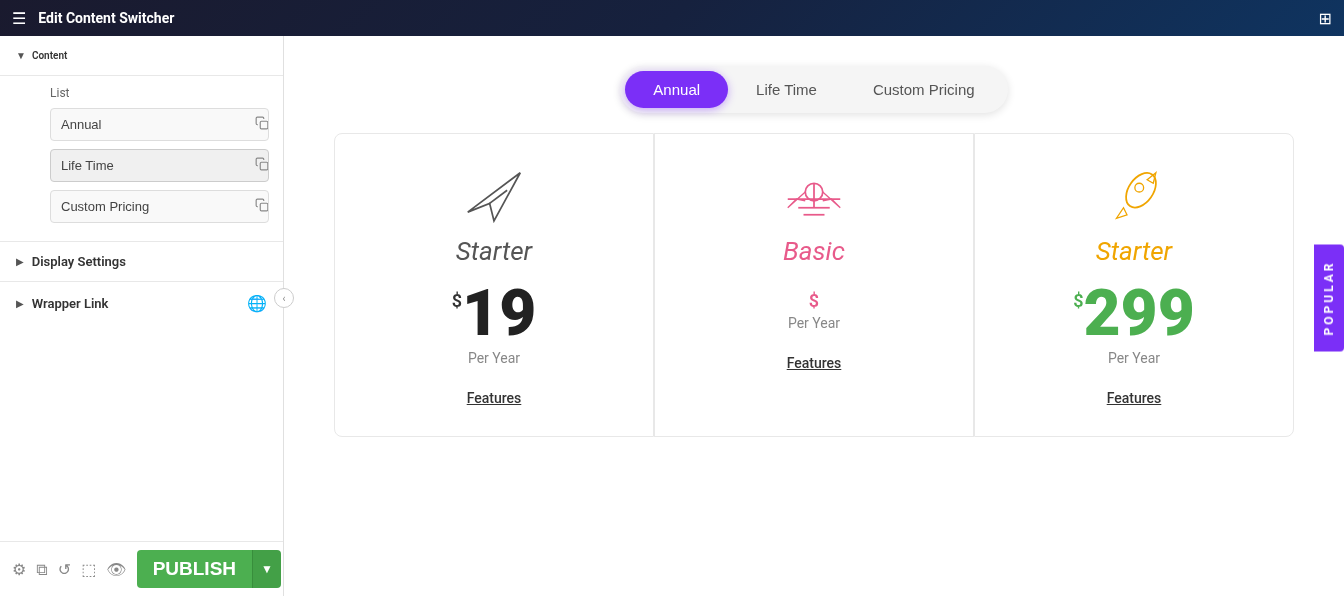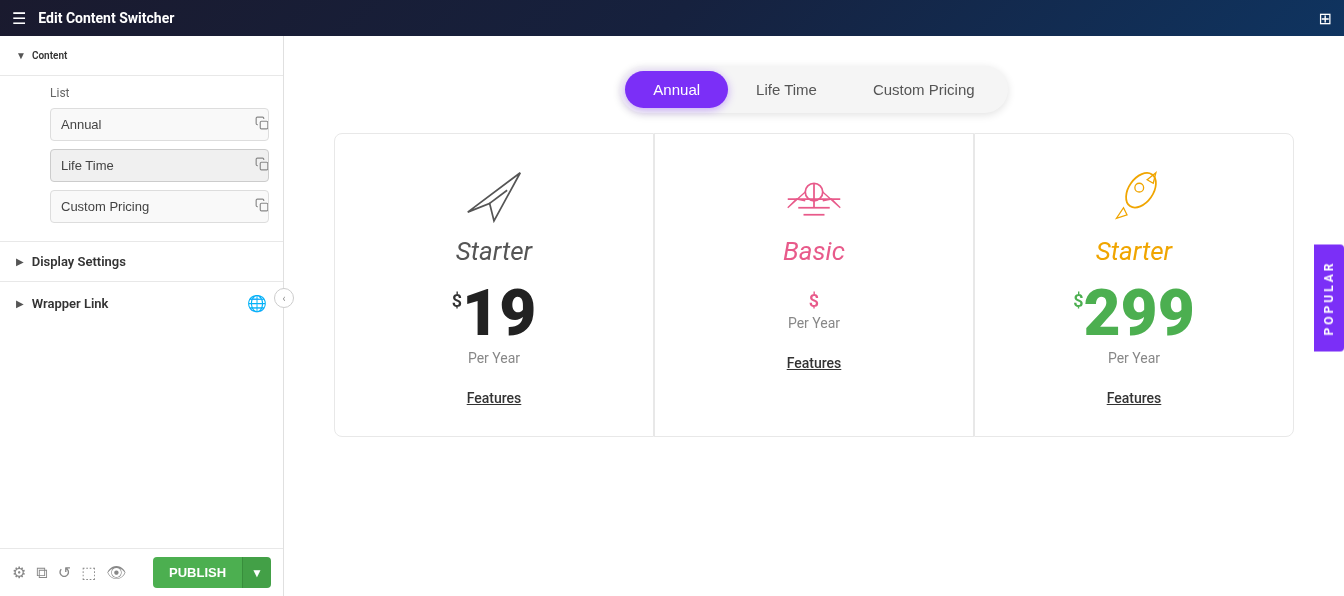--- a/index.html
+++ b/index.html
@@ -69,21 +69,21 @@
 
     
     .sidebar-bottom {
       margin-top: auto; border-top: 1px solid #e8e8e8;
       padding: 8px 12px; display: flex; align-items: center; gap: 10px;
       background: #fff;
     }
     .bottom-icon { font-size: 16px; color: #888; cursor: pointer; }
     .publish-btn {
       margin-left: auto; background: #4caf50; color: white; border: none;
-      padding: 8px 16px; border-radius: 4px; font-size: 13px; font-weight: 600;
+      padding: 8px 16px; border-radius: 4px; font-size: 19px; font-weight: 600;
       cursor: pointer; display: flex; align-items: center; gap: 0;
     }
     .publish-btn-arrow {
       background: #43a047; color: white; border: none; border-left: 1px solid #388e3c;
       padding: 8px 8px; font-size: 12px; cursor: pointer;
       border-radius: 0 4px 4px 0;
     }
 
     
     .main {

